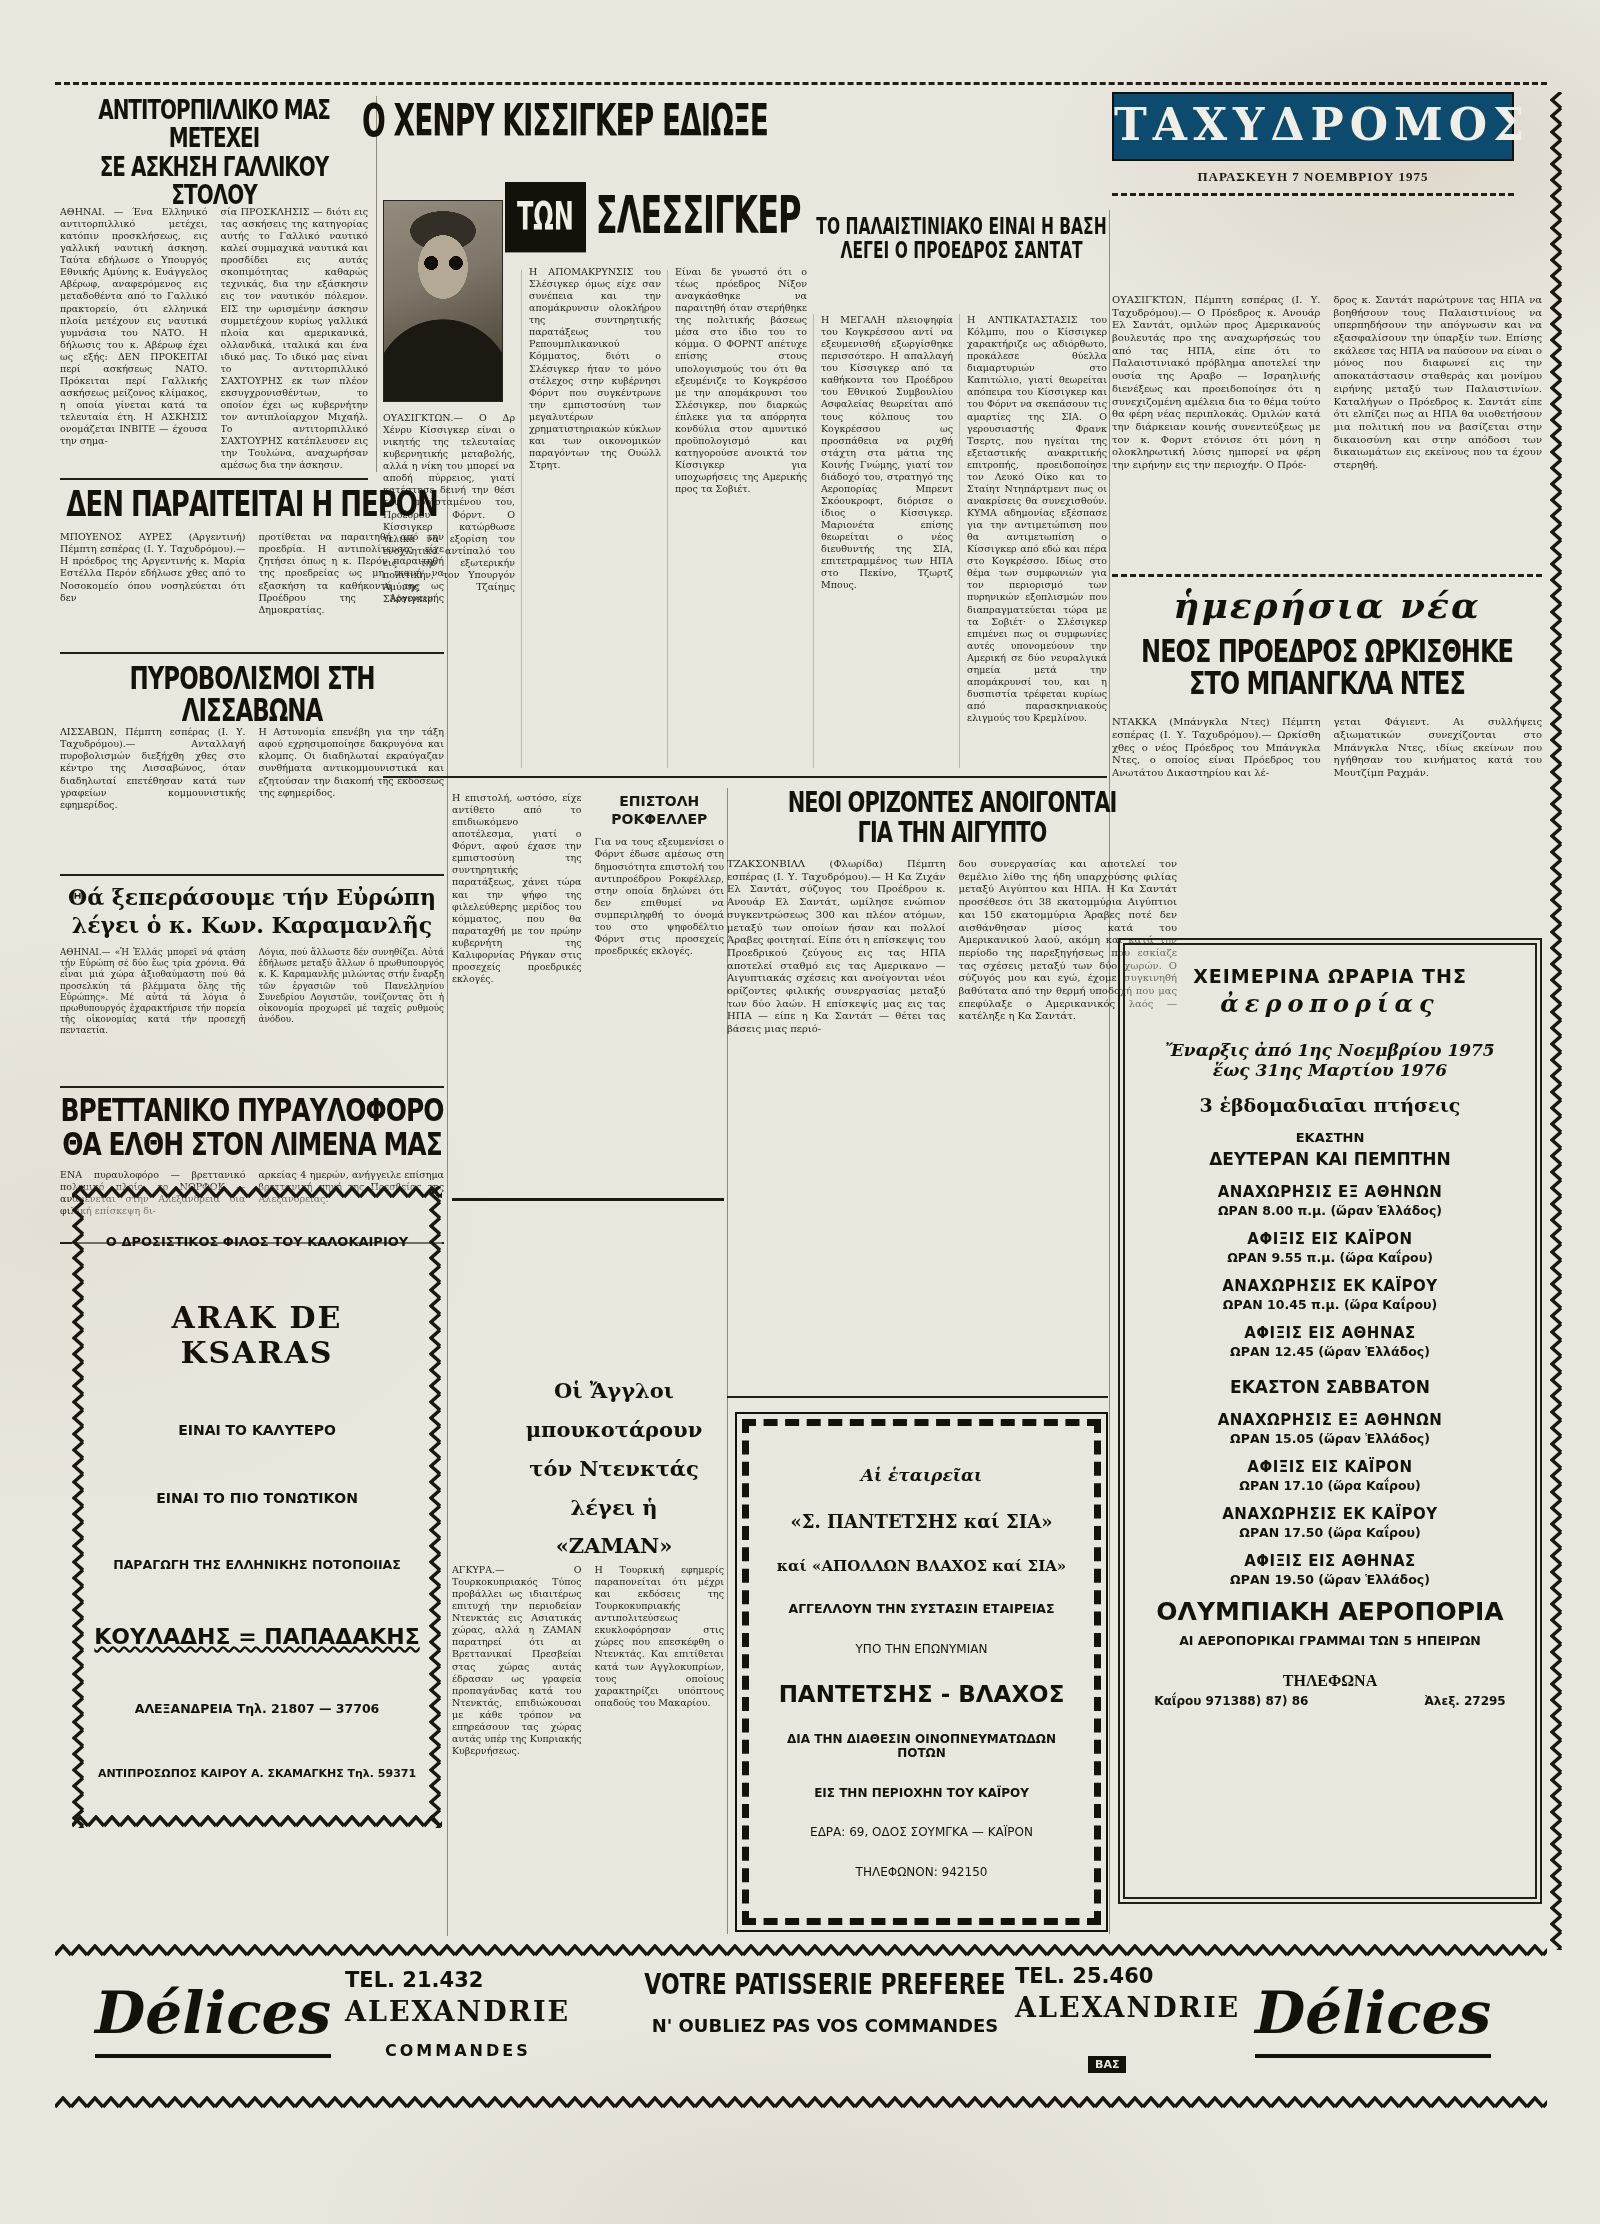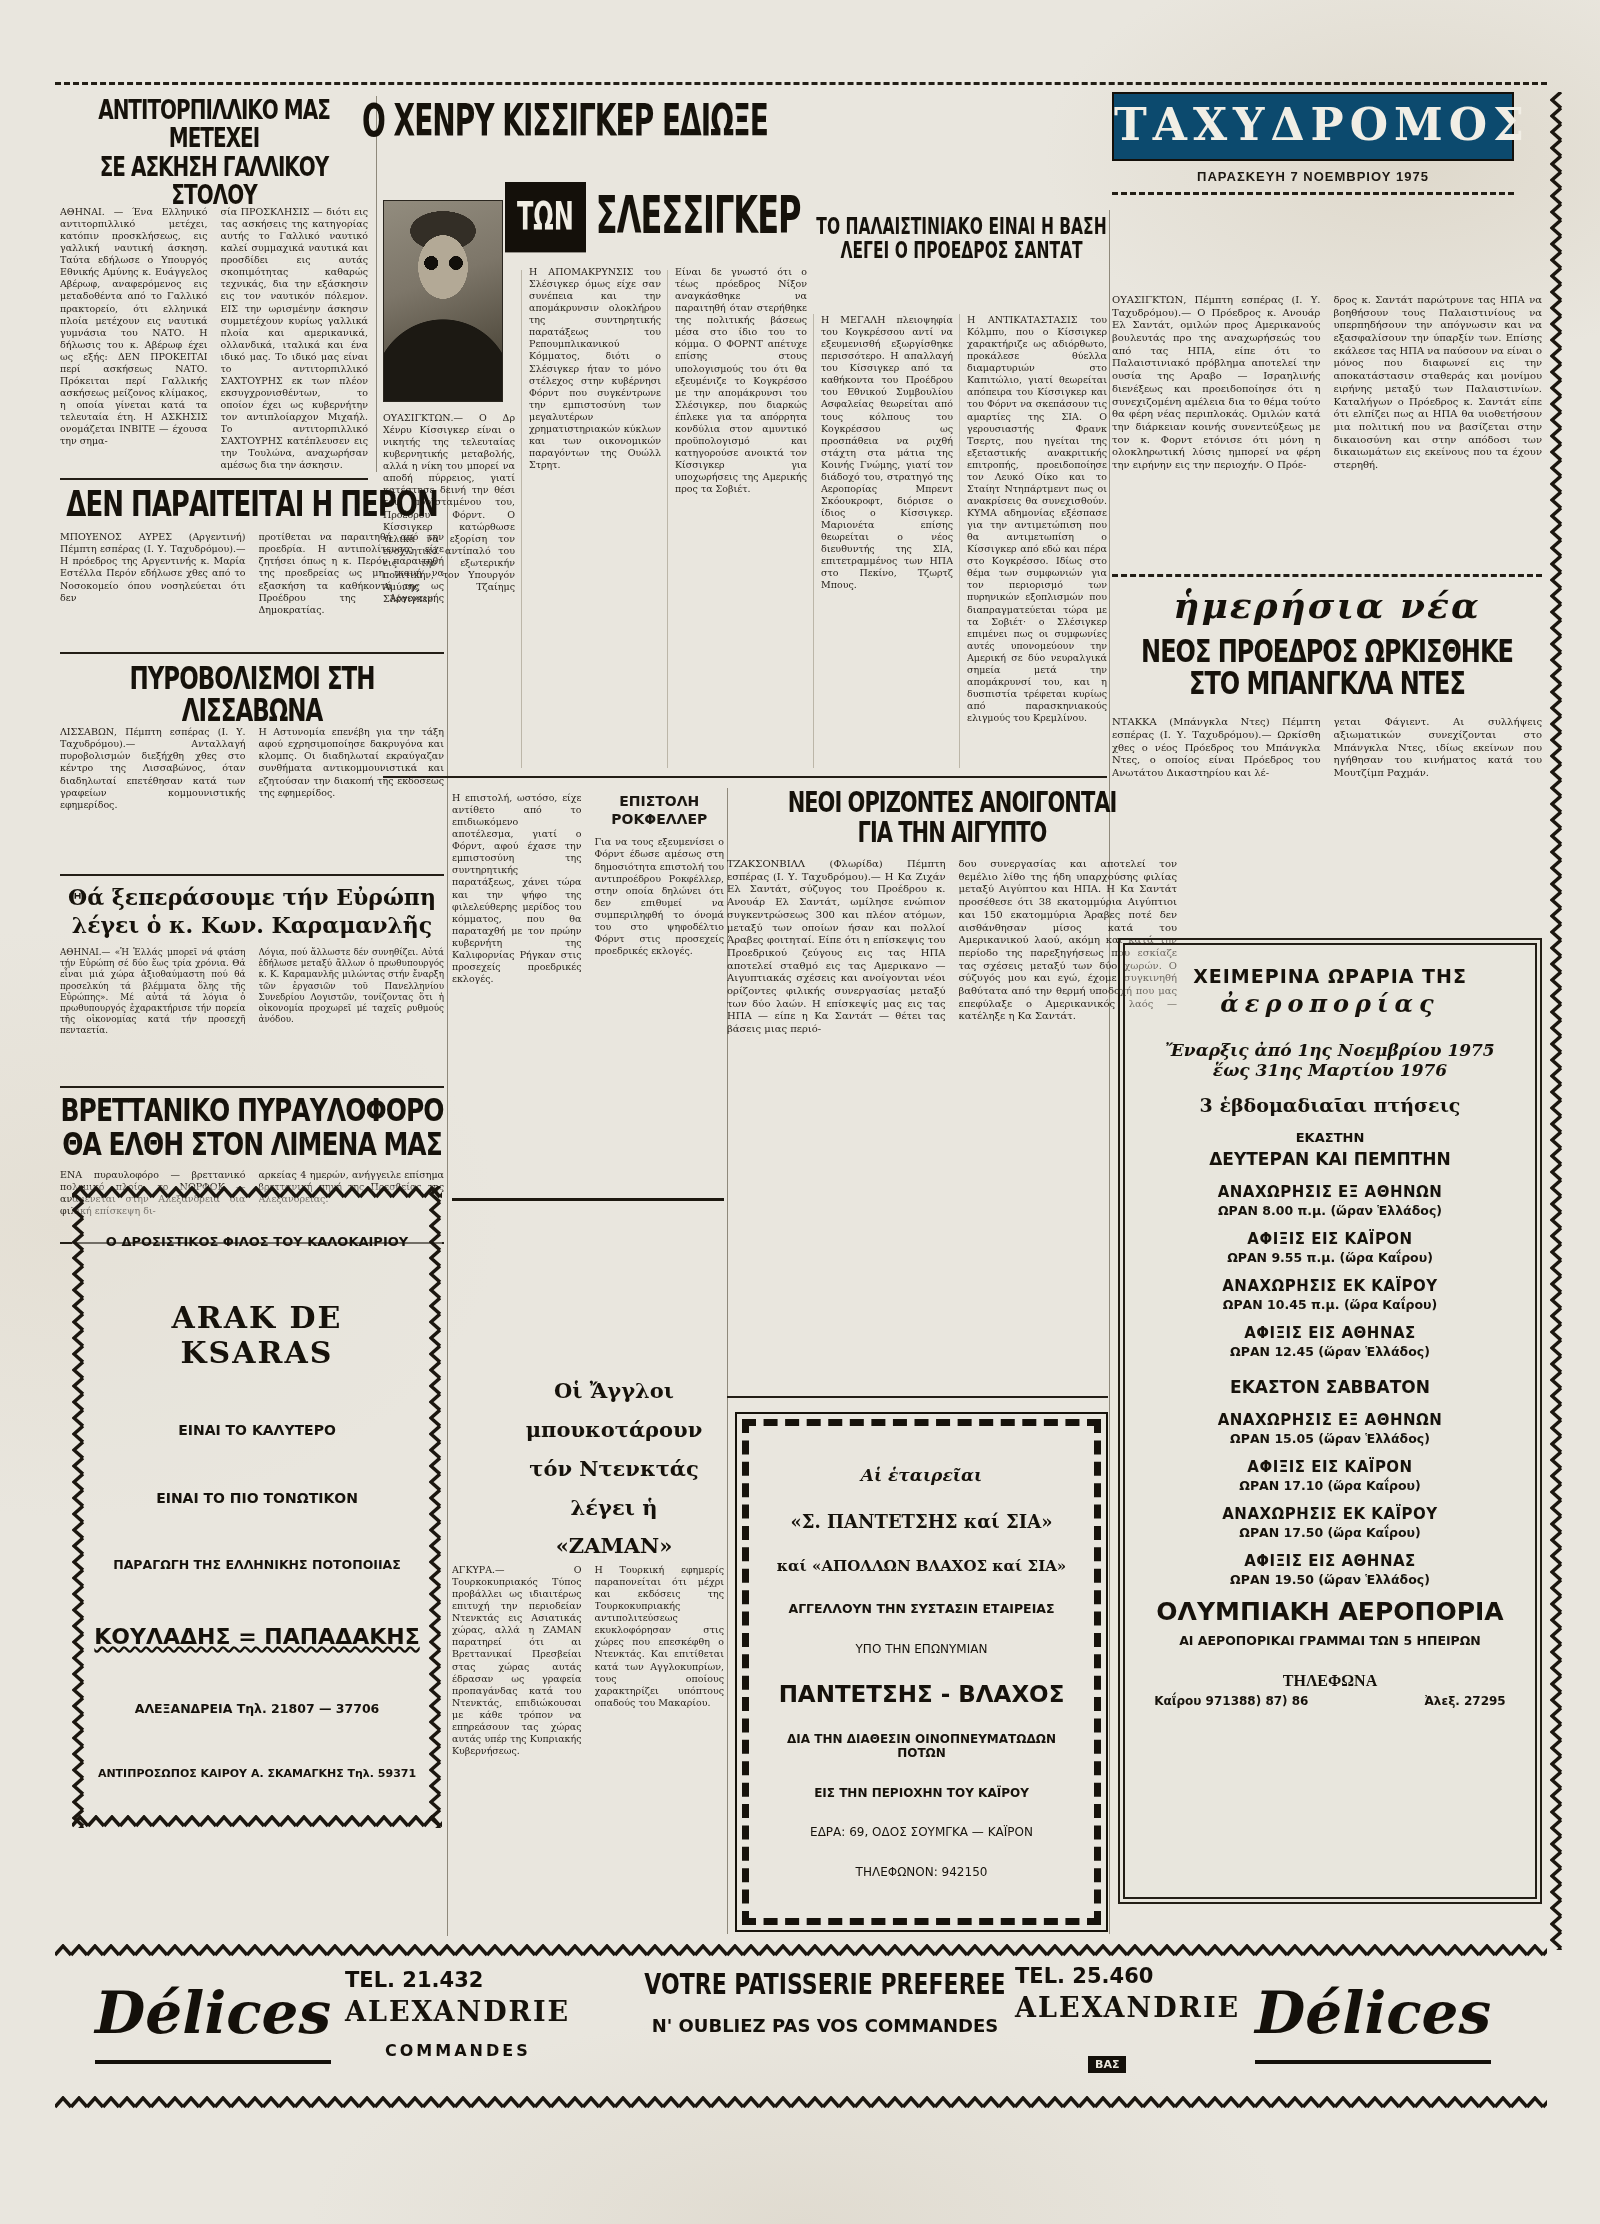--- a/index.html
+++ b/index.html
@@ -39,37 +39,37 @@
     background:
       radial-gradient(circle 7px at 40% 31%, #120f0b 0 99%, transparent 100%),
       radial-gradient(circle 7px at 61% 31%, #120f0b 0 99%, transparent 100%),
       radial-gradient(ellipse 25px 32px at 50% 33%, #b3a996 0 99%, transparent 100%),
       radial-gradient(ellipse 33px 20px at 50% 15%, #332e26 0 99%, transparent 100%),
       radial-gradient(ellipse 70px 72px at 50% 95%, #1c1913 0 99%, transparent 100%),
       linear-gradient(160deg,#928c7e 0%,#7d7669 40%,#565043 75%,#3b372e 100%);
   }
   .masthead-box{background:#0c4a6e;color:#f1eee5;text-align:center;font-family:"DejaVu Serif",serif;
     font-weight:bold;font-size:44px;letter-spacing:6px;padding:5px 0 9px;border:2px solid #14100a}
-  .masthead-date{text-align:center;font-family:Liberation Sans, sans-serif;font-weight:bold;
+  .masthead-date{text-align:center;font-family:Liberation Serif, serif;font-weight:bold;
     font-size:13px;letter-spacing:1px;margin:8px 0}
   .script{font-family:"DejaVu Serif",serif;font-style:italic;font-weight:bold;color:#16120b}
   .adbox-arak{position:relative;background:rgba(233,230,222,0.4)}
   .arak-content{position:absolute;left:22px;top:22px;right:22px;bottom:22px;display:flex;flex-direction:column;
     justify-content:space-around;align-items:center;text-align:center;font-family:"DejaVu Sans",sans-serif;font-weight:bold;color:#16120b}
   .pant-outer{border:2px solid #16120b;padding:5px;background:rgba(233,230,222,0.4)}
   .pant-inner{border:7px dashed #16120b;height:100%;padding:26px 14px;display:flex;flex-direction:column;
     justify-content:space-around;align-items:center;text-align:center;color:#16120b}
   .olympic{border:7px double #231e16;padding:20px 14px;display:flex;flex-direction:column;align-items:center;
     text-align:center;color:#16120b;background:rgba(233,230,222,0.35)}
   .sched{margin-bottom:12px}
   .sched-route{font-family:"DejaVu Sans",sans-serif;font-weight:bold;font-size:15px;letter-spacing:0.5px}
   .sched-time{font-family:"DejaVu Sans",sans-serif;font-weight:bold;font-size:12.5px;margin-top:2px}
   .subhead{font-family:"DejaVu Sans",sans-serif;font-weight:bold;font-size:14px;text-align:center;line-height:1.3}
   .delices-logo{font-family:"DejaVu Serif",serif;font-style:italic;font-weight:bold;font-size:58px;
-    color:#14100a;border-bottom:4px solid #14100a;padding-bottom:18px;line-height:1}
+    color:#14100a;border-bottom:4px solid #14100a;padding-bottom:12px;line-height:1}
   .footline{font-family:"DejaVu Sans",sans-serif;font-weight:bold;color:#14100a}
   .chip{background:#14100a;color:#ece8dd;font-family:"DejaVu Sans",sans-serif;font-weight:bold;
     font-size:11px;padding:2px 7px}
 </style>
 </head>
 <body>
 
 <svg width="0" height="0" style="position:absolute">
   <defs>
     <pattern id="zzh" width="16" height="13" patternUnits="userSpaceOnUse">

